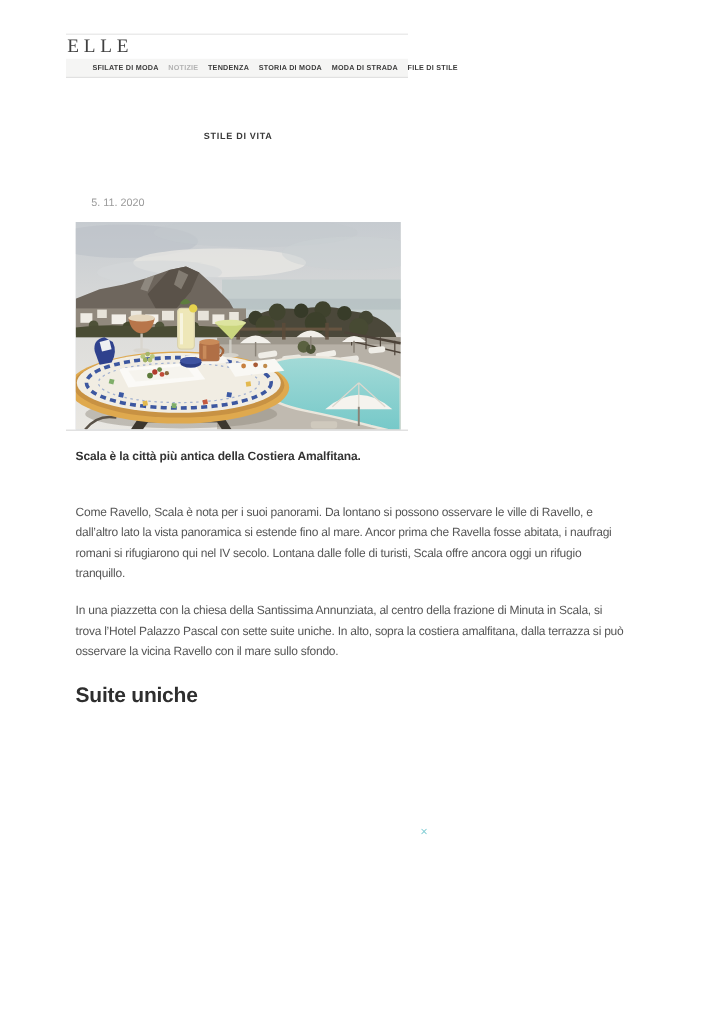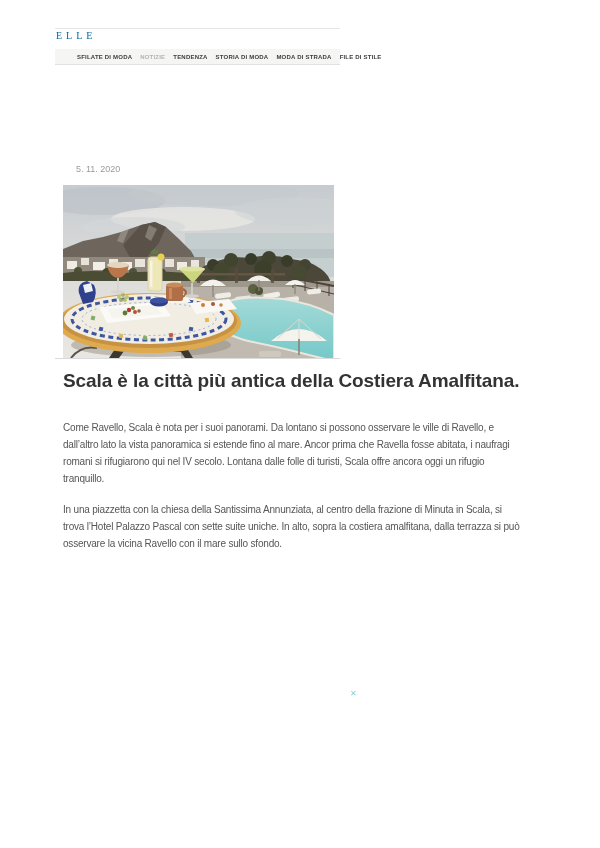--- a/index.html
+++ b/index.html
@@ -10,21 +10,21 @@
     font-family: "Liberation Sans", sans-serif;
     overflow: hidden;
   }
   .page { position: relative; width: 600px; height: 848px; background: #fff; }
 
   
   .top-rule { position: absolute; left: 55px; top: 28px; width: 285px; height: 1px; background: #e6e6e6; }
   .logo {
     position: absolute; left: 56px; top: 30px;
     font-family: "Liberation Serif", serif;
-    font-size: 10px; font-weight: 400; letter-spacing: 4px; color: #0369a1;
+    font-size: 16px; font-weight: 400; letter-spacing: 4px; color: #404040;
     cursor: pointer;
   }
   .navbar {
     position: absolute; left: 55px; top: 49px; width: 285px; height: 16px;
     background: #f5f5f4; border-bottom: 1px solid #e1e1e1;
     display: flex; align-items: center; gap: 8px; padding-left: 22px;
   }
   .nav-item {
     font-size: 6px; font-weight: 700; color: #3c3c3c;
     letter-spacing: 0.2px; white-space: nowrap; cursor: pointer;
@@ -47,21 +47,21 @@
   .hero {
     position: absolute; left: 63px; top: 185px; width: 271px; height: 173px;
     margin: 0; overflow: hidden; background: #d8dadb;
   }
   .hero svg { display: block; width: 271px; height: 173px; }
   .hero-rule { position: absolute; left: 55px; top: 358px; width: 285px; height: 1px; background: #dadada; }
 
   
   .body-col { position: absolute; left: 63px; top: 371px; width: 460px; }
   .lede {
-    font-size: 19px; font-weight: 700; color: #333;
+    font-size: 10px; font-weight: 700; color: #333;
     line-height: 20px; letter-spacing: -0.1px; margin: 0 0 28px;
   }
   .para {
     font-size: 10px; line-height: 17px; color: #565656;
     letter-spacing: -0.2px; margin: 0 0 14px;
   }
   .section-head {
     font-size: 17.5px; font-weight: 700; color: #2e2e2e;
     line-height: 23px; margin: 16px 0 15px; letter-spacing: -0.2px;
   }
@@ -83,20 +83,21 @@
     <nav class="navbar">
       <span class="nav-item">SFILATE DI MODA</span>
       <span class="nav-item active">NOTIZIE</span>
       <span class="nav-item">TENDENZA</span>
       <span class="nav-item">STORIA DI MODA</span>
       <span class="nav-item">MODA DI STRADA</span>
       <span class="nav-item">FILE DI STILE</span>
     </nav>
   </header>
 
+  <div class="category">STILE DI VITA</div>
   <div class="date">5. 11. 2020</div>
 
   <figure class="hero" role="img" aria-label="Tavolo in maiolica con cocktail e antipasti su una terrazza con piscina, ombrelloni, mare e colline della Costiera Amalfitana">
     <svg viewBox="0 0 271 173" xmlns="http://www.w3.org/2000/svg" aria-hidden="true">
       <defs>
         <linearGradient id="sky" x1="0" y1="0" x2="0" y2="1">
           <stop offset="0" stop-color="#c6cbd0"></stop>
           <stop offset="0.5" stop-color="#dcdcda"></stop>
           <stop offset="1" stop-color="#e9e7e2"></stop>
         </linearGradient>
@@ -251,17 +252,18 @@
       <rect x="128" y="98" width="2" height="12" fill="#d5d2ca" opacity=".85"></rect>
       <ellipse cx="129" cy="111" rx="7" ry="1.8" fill="#d5d2ca"></ellipse>
     </svg>
   </figure>
   <div class="hero-rule"></div>
 
   <div class="body-col">
     <h2 class="lede">Scala è la città più antica della Costiera Amalfitana.</h2>
     <p class="para">Come Ravello, Scala è nota per i suoi panorami. Da lontano si possono osservare le ville di Ravello, e dall’altro lato la vista panoramica si estende fino al mare. Ancor prima che Ravella fosse abitata, i naufragi romani si rifugiarono qui nel IV secolo. Lontana dalle folle di turisti, Scala offre ancora oggi un rifugio tranquillo.</p>
     <p class="para">In una piazzetta con la chiesa della Santissima Annunziata, al centro della frazione di Minuta in Scala, si trova l’Hotel Palazzo Pascal con sette suite uniche. In alto, sopra la costiera amalfitana, dalla terrazza si può osservare la vicina Ravello con il mare sullo sfondo.</p>
+    <h3 class="section-head">Suite uniche</h3>
   </div>
 
   <span class="ad-marker">✕</span>
 
 </div>
 
 </body></html>

